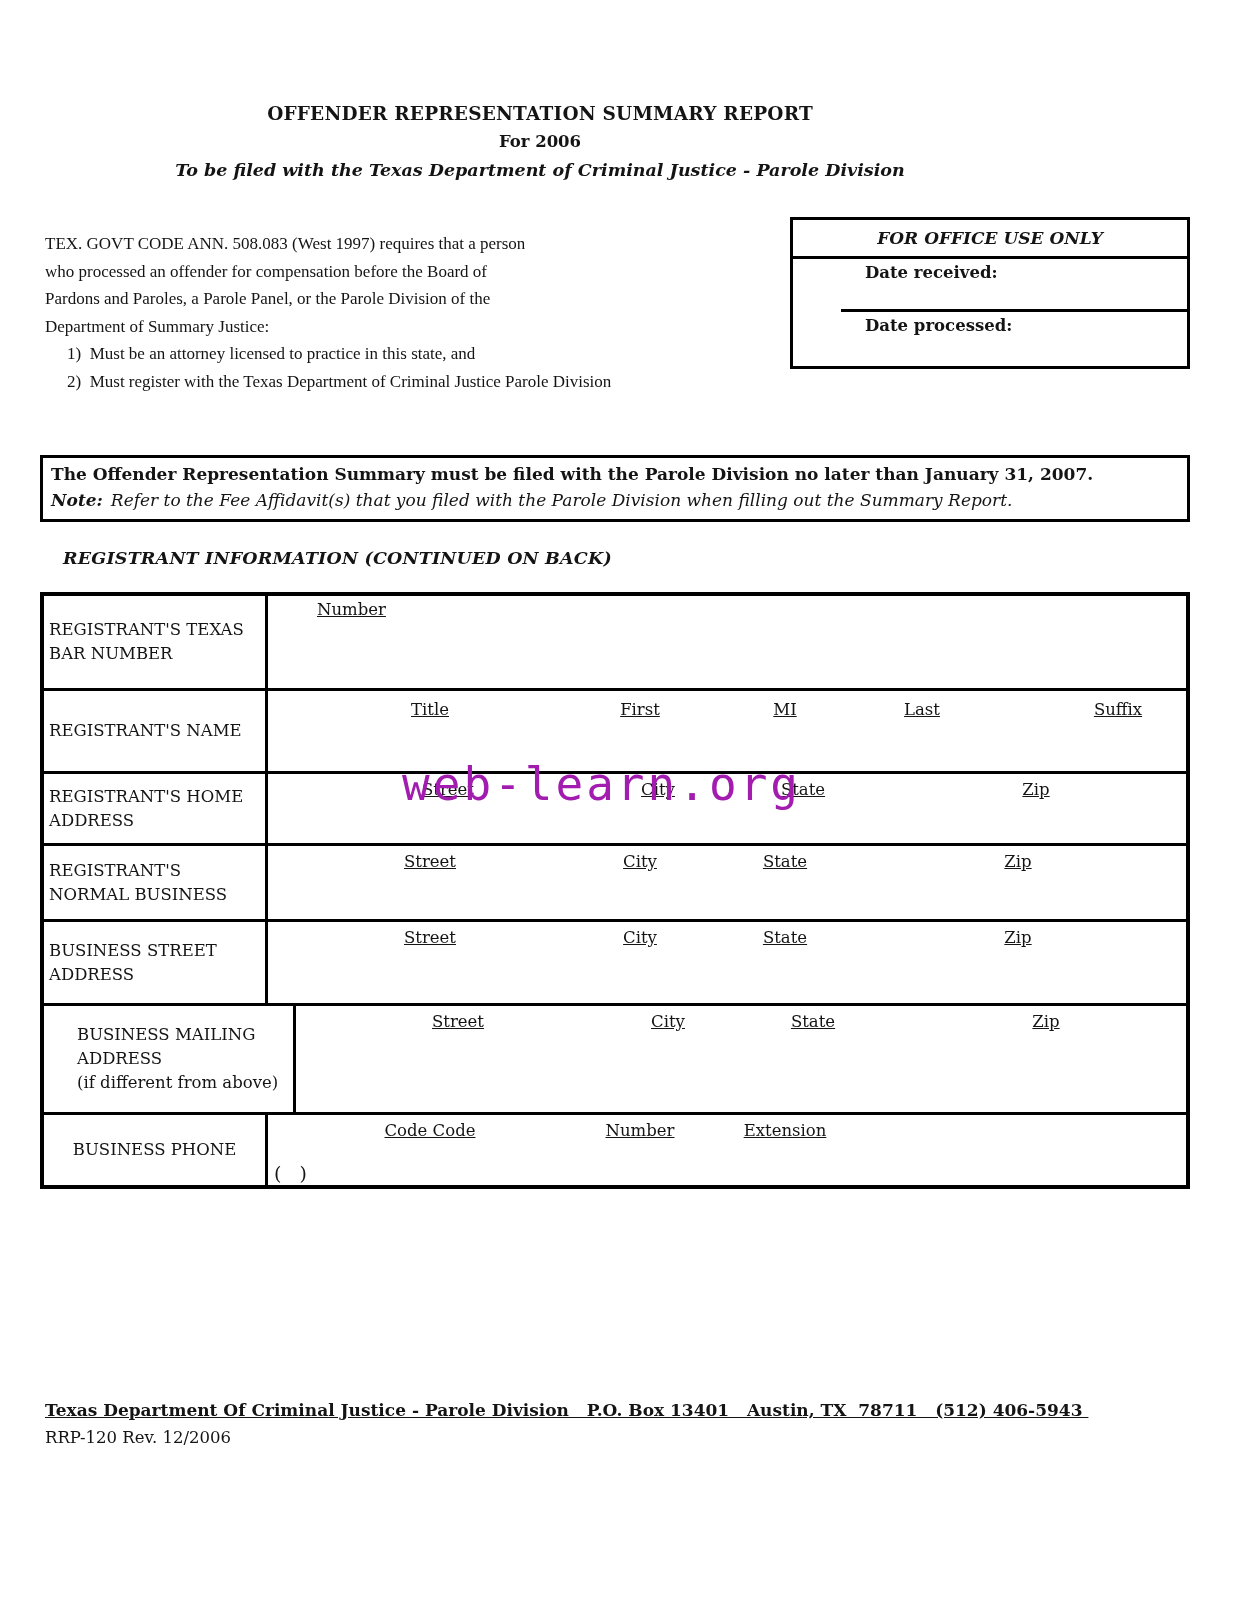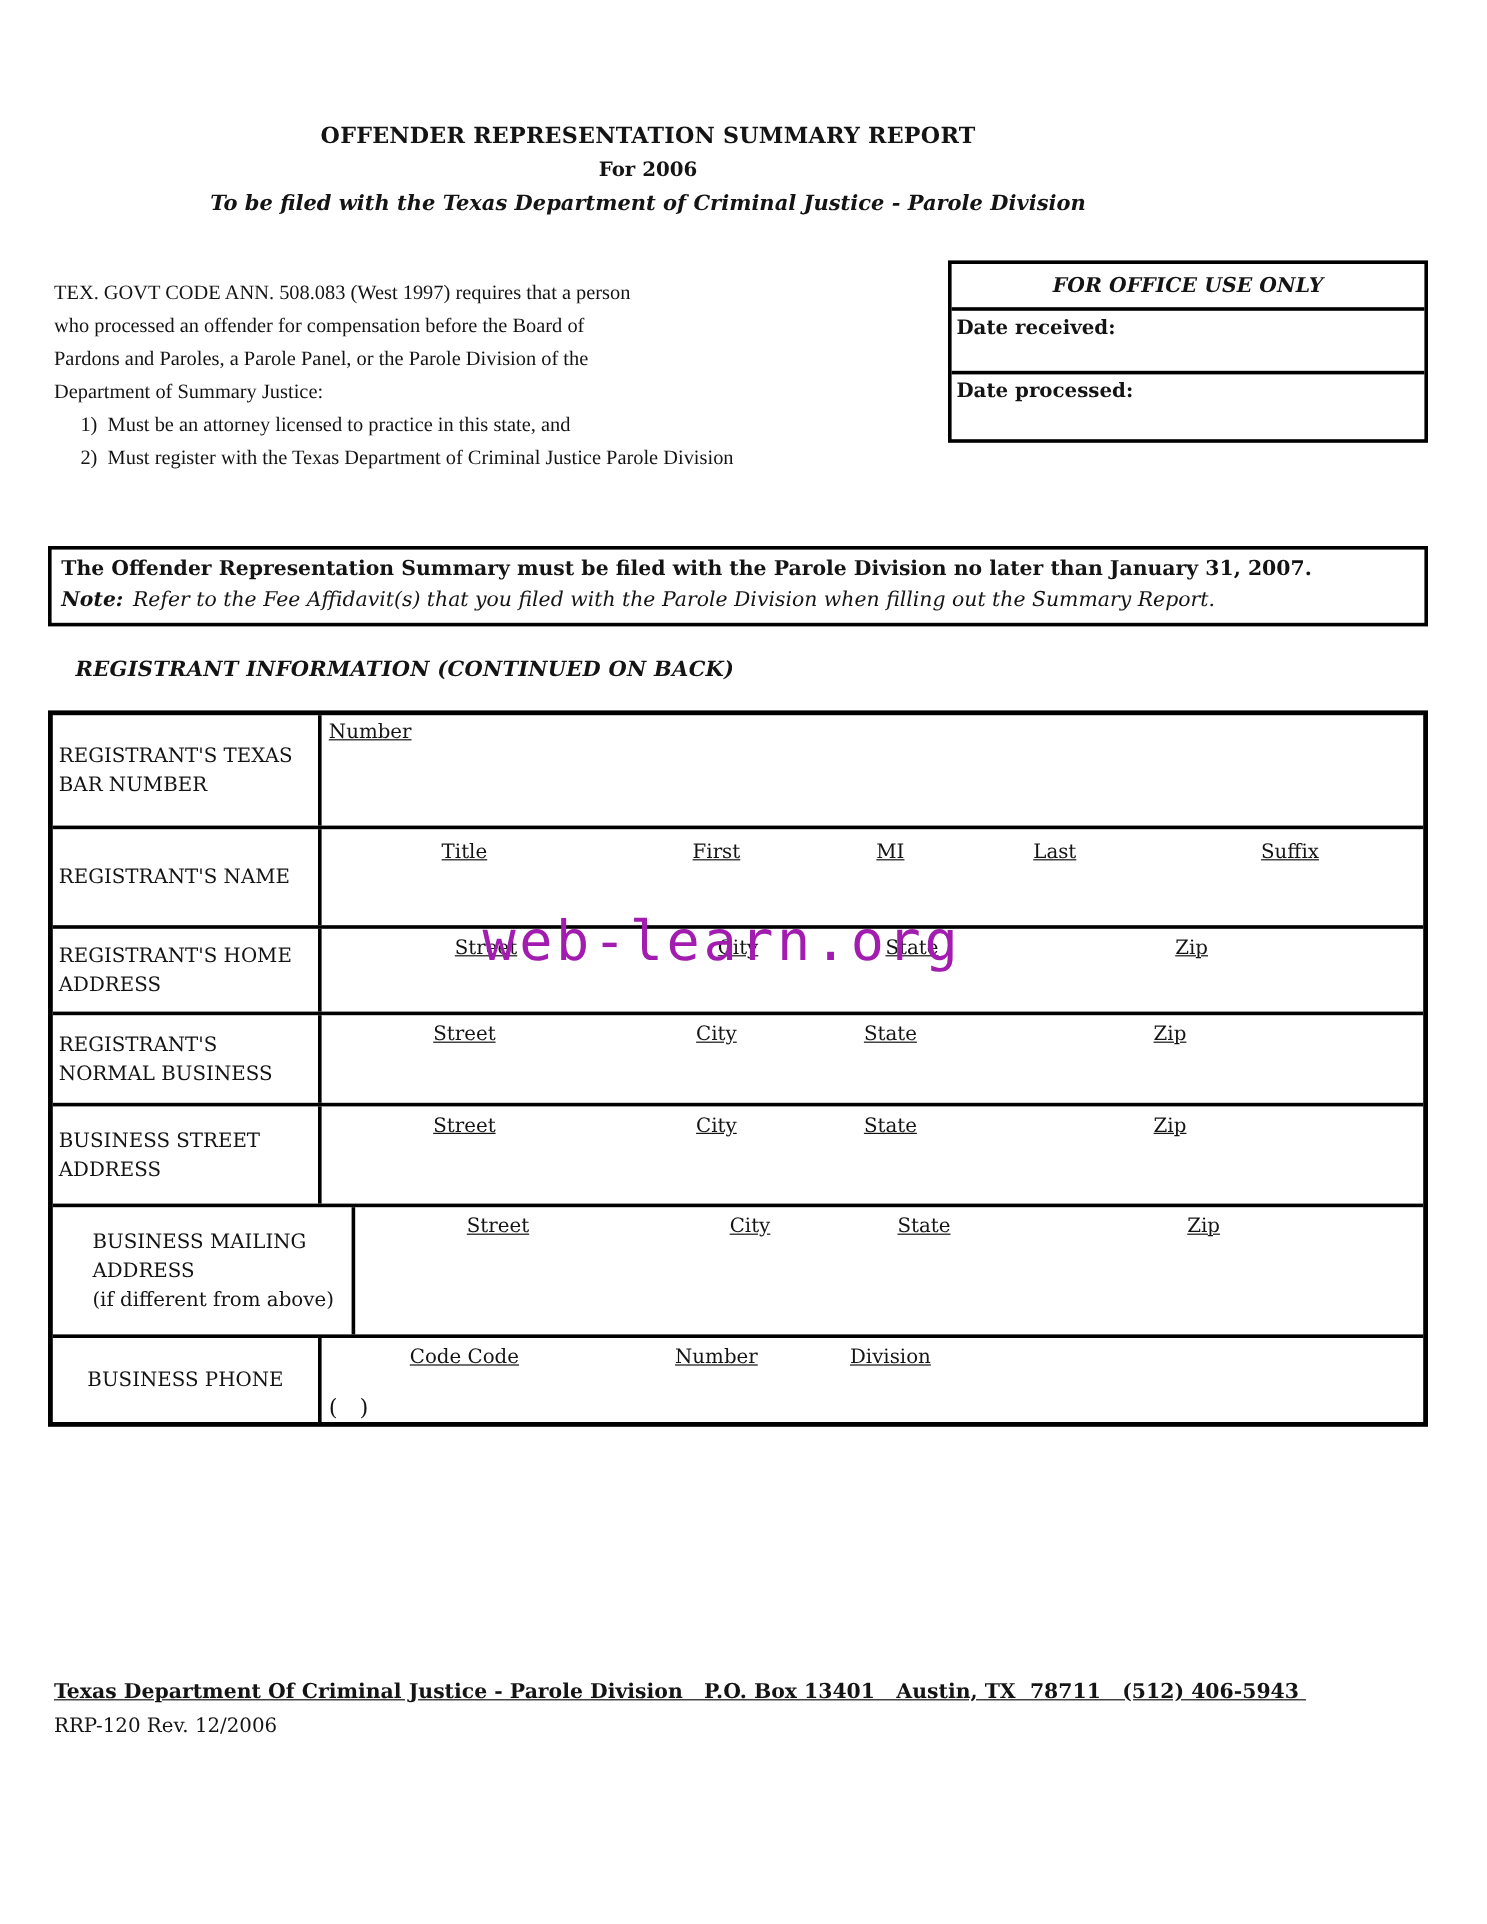--- a/index.html
+++ b/index.html
@@ -14,22 +14,22 @@
 
   
   .intro{position:absolute;left:45px;top:230px;width:740px;font-size:17px;font-family:Liberation Serif, serif;}
   .iline{line-height:27.5px;white-space:pre-wrap;}
   .indent{padding-left:22px;}
 
   
   .office-box{position:absolute;left:790px;top:217px;width:400px;border:3px solid #000;box-sizing:border-box;background:#fff;}
   .ob-header{height:36px;border-bottom:3px solid #000;display:flex;align-items:center;justify-content:center;
              font-weight:bold;font-style:italic;font-size:17px;}
-  .ob-cell{height:53px;border-bottom:3px solid #000;padding:4px 4px;box-sizing:border-box;
-           font-weight:bold;font-size:16.5px;}
+  .ob-cell{height:53px;border-bottom:3px solid #000;padding:4px 24px;box-sizing:border-box;
+           font-weight:bold;font-size:16.5px;margin-left:48px;}
   .ob-cell.last{border-bottom:none;height:54px;}
 
   
   .notice-box{position:absolute;left:40px;top:455px;width:1150px;border:3px solid #000;box-sizing:border-box;
               padding:3px 8px 6px;background:#fff;}
   .n1{font-weight:bold;font-size:17px;line-height:26px;white-space:pre-wrap;}
   .n2{font-size:17px;line-height:26px;}
   .note-label{font-weight:bold;font-style:italic;}
   .note-rest{font-style:italic;padding-left:8px;}
 
@@ -41,21 +41,21 @@
   .reg-table{position:absolute;left:40px;top:592px;width:1150px;border:4px solid #000;box-sizing:border-box;background:#fff;}
   .trow{display:flex;border-bottom:3px solid #000;box-sizing:border-box;}
   .trow.rlast{border-bottom:none;}
   .lcell{flex:0 0 224px;width:224px;border-right:3px solid #000;box-sizing:border-box;
          padding:4px 5px;font-size:16.5px;display:flex;flex-direction:column;justify-content:center;line-height:24px;}
   .ccell{flex:1;position:relative;}
   .r1{height:95px;} .r2{height:83px;} .r3{height:72px;gap:18px;} .r4{height:76px;}
   .r5{height:84px;} .r6{height:109px;padding-left:28px;} .r7{height:70px;}
   .r7 .lcell{align-items:center;text-align:center;}
   .hdr{position:absolute;top:6px;transform:translateX(-50%);font-size:16.5px;
-       text-decoration:underline;white-space:nowrap;}
+       text-decoration:underline;white-space:nowrap;margin-left:43px;}
   .r2 .hdr{top:9px;}
   .pos-left{left:6px;top:4px;transform:none;}
   .col-a{left:119px;} .col-b{left:329px;} .col-c{left:474px;}
   .col-d{left:611px;} .col-e{left:707px;} .col-f{left:807px;}
   .phone-prefix{position:absolute;left:6px;bottom:1px;font-size:19px;white-space:pre;}
 
   
   .watermark{position:absolute;left:402px;top:757px;font-family:"DejaVu Sans Mono","Liberation Mono",monospace;
              font-size:46px;letter-spacing:3px;color:#a21caf;}
 
@@ -181,21 +181,21 @@
       </div>
     </div>
 
     <div class="trow r7 rlast">
       <div class="lcell">
         <div>BUSINESS PHONE</div>
       </div>
       <div class="ccell">
         <span class="hdr col-a">Code Code</span>
         <span class="hdr col-b">Number</span>
-        <span class="hdr col-c">Division</span>
+        <span class="hdr col-c">Extension</span>
         <span class="phone-prefix">(   )</span>
       </div>
     </div>
 
   </div>
 
   <div class="watermark">web-learn.org</div>
 
   <footer class="footer">
     <div class="f1">Texas Department Of Criminal Justice - Parole Division   P.O. Box 13401   Austin, TX  78711   (512) 406-5943 </div>

